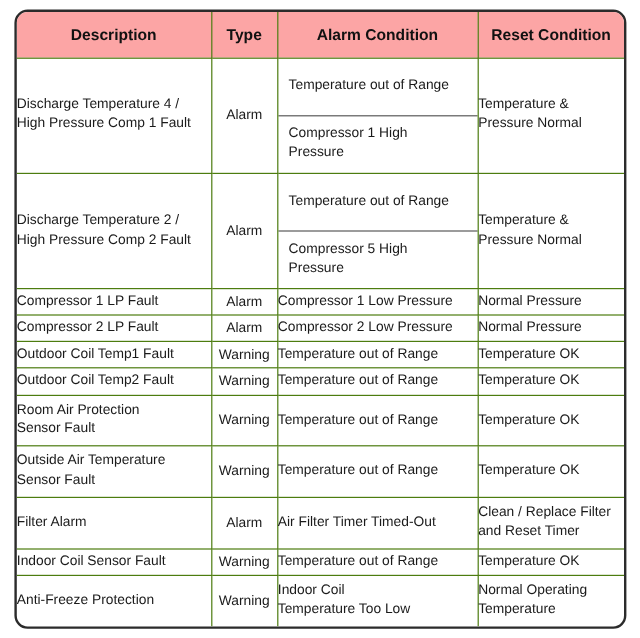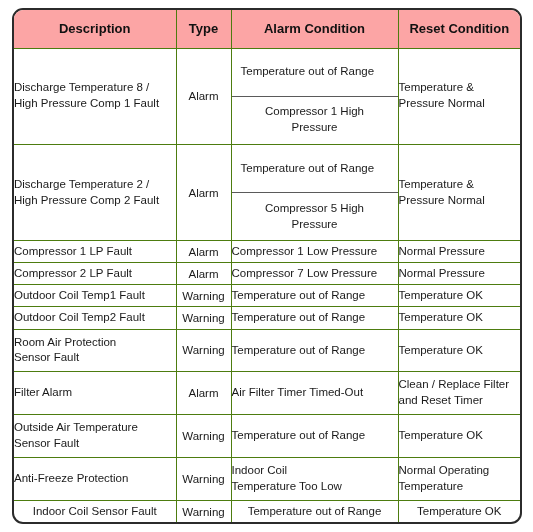--- a/index.html
+++ b/index.html
@@ -43,21 +43,21 @@
     padding: 0;
     vertical-align: middle;
   }
 
   
   table.alarm-table tr:first-child th { border-top: none; }
   table.alarm-table tr td:first-child,
   table.alarm-table tr th:first-child { border-left: none; }
   table.alarm-table tr td:last-child,
   table.alarm-table tr th:last-child { border-right: none; }
-  table.alarm-table tr:last-child td { border-bottom: none; text-align: center; }
+  table.alarm-table tr:last-child td { border-bottom: none; }
 
   thead th {
     background: #fca5a5;
     font-weight: bold;
     font-size: 13px;
     text-align: center;
     padding: 8px 10px;
     height: 38px;
     box-sizing: border-box;
     border-bottom: 2px solid #2b2b2b;
@@ -120,21 +120,21 @@
       <tr>
         <th class="col-desc">Description</th>
         <th class="col-type">Type</th>
         <th class="col-alarm">Alarm Condition</th>
         <th class="col-reset">Reset Condition</th>
       </tr>
     </thead>
     <tbody id="table-body">
         <tr>
           <td class="desc">
-            <span class="line">Discharge Temperature 8 /</span>
+            <span class="line">Discharge Temperature 4 /</span>
             <span class="line">High Pressure Comp 1 Fault</span>
           </td>
           <td class="type">Alarm</td>
           <td class="split-cell">
             <table class="inner">
               <tbody>
                 <tr>
                   <td>Temperature out of Range</td>
                 </tr>
                 <tr>
@@ -182,21 +182,21 @@
           <td class="reset">
             <span class="line">Normal Pressure</span>
           </td>
         </tr>
         <tr>
           <td class="desc">
             <span class="line">Compressor 2 LP Fault</span>
           </td>
           <td class="type">Alarm</td>
           <td class="alarm">
-            <span class="line">Compressor 7 Low Pressure</span>
+            <span class="line">Compressor 2 Low Pressure</span>
           </td>
           <td class="reset">
             <span class="line">Normal Pressure</span>
           </td>
         </tr>
         <tr>
           <td class="desc">
             <span class="line">Outdoor Coil Temp1 Fault</span>
           </td>
           <td class="type">Warning</td>
@@ -227,35 +227,47 @@
           <td class="type">Warning</td>
           <td class="alarm">
             <span class="line">Temperature out of Range</span>
           </td>
           <td class="reset">
             <span class="line">Temperature OK</span>
           </td>
         </tr>
         <tr>
           <td class="desc">
+            <span class="line">Outside Air Temperature</span>
+            <span class="line">Sensor Fault</span>
+          </td>
+          <td class="type">Warning</td>
+          <td class="alarm">
+            <span class="line">Temperature out of Range</span>
+          </td>
+          <td class="reset">
+            <span class="line">Temperature OK</span>
+          </td>
+        </tr>
+        <tr>
+          <td class="desc">
             <span class="line">Filter Alarm</span>
           </td>
           <td class="type">Alarm</td>
           <td class="alarm">
             <span class="line">Air Filter Timer Timed-Out</span>
           </td>
           <td class="reset">
             <span class="line">Clean / Replace Filter</span>
             <span class="line">and Reset Timer</span>
           </td>
         </tr>
         <tr>
           <td class="desc">
-            <span class="line">Outside Air Temperature</span>
-            <span class="line">Sensor Fault</span>
+            <span class="line">Indoor Coil Sensor Fault</span>
           </td>
           <td class="type">Warning</td>
           <td class="alarm">
             <span class="line">Temperature out of Range</span>
           </td>
           <td class="reset">
             <span class="line">Temperature OK</span>
           </td>
         </tr>
         <tr>
@@ -263,29 +275,17 @@
             <span class="line">Anti-Freeze Protection</span>
           </td>
           <td class="type">Warning</td>
           <td class="alarm">
             <span class="line">Indoor Coil</span>
             <span class="line">Temperature Too Low</span>
           </td>
           <td class="reset">
             <span class="line">Normal Operating</span>
             <span class="line">Temperature</span>
-          </td>
-        </tr>
-        <tr>
-          <td class="desc">
-            <span class="line">Indoor Coil Sensor Fault</span>
-          </td>
-          <td class="type">Warning</td>
-          <td class="alarm">
-            <span class="line">Temperature out of Range</span>
-          </td>
-          <td class="reset">
-            <span class="line">Temperature OK</span>
           </td>
         </tr>
       </tbody>
   </table>
 </div>
 
 </body></html>

